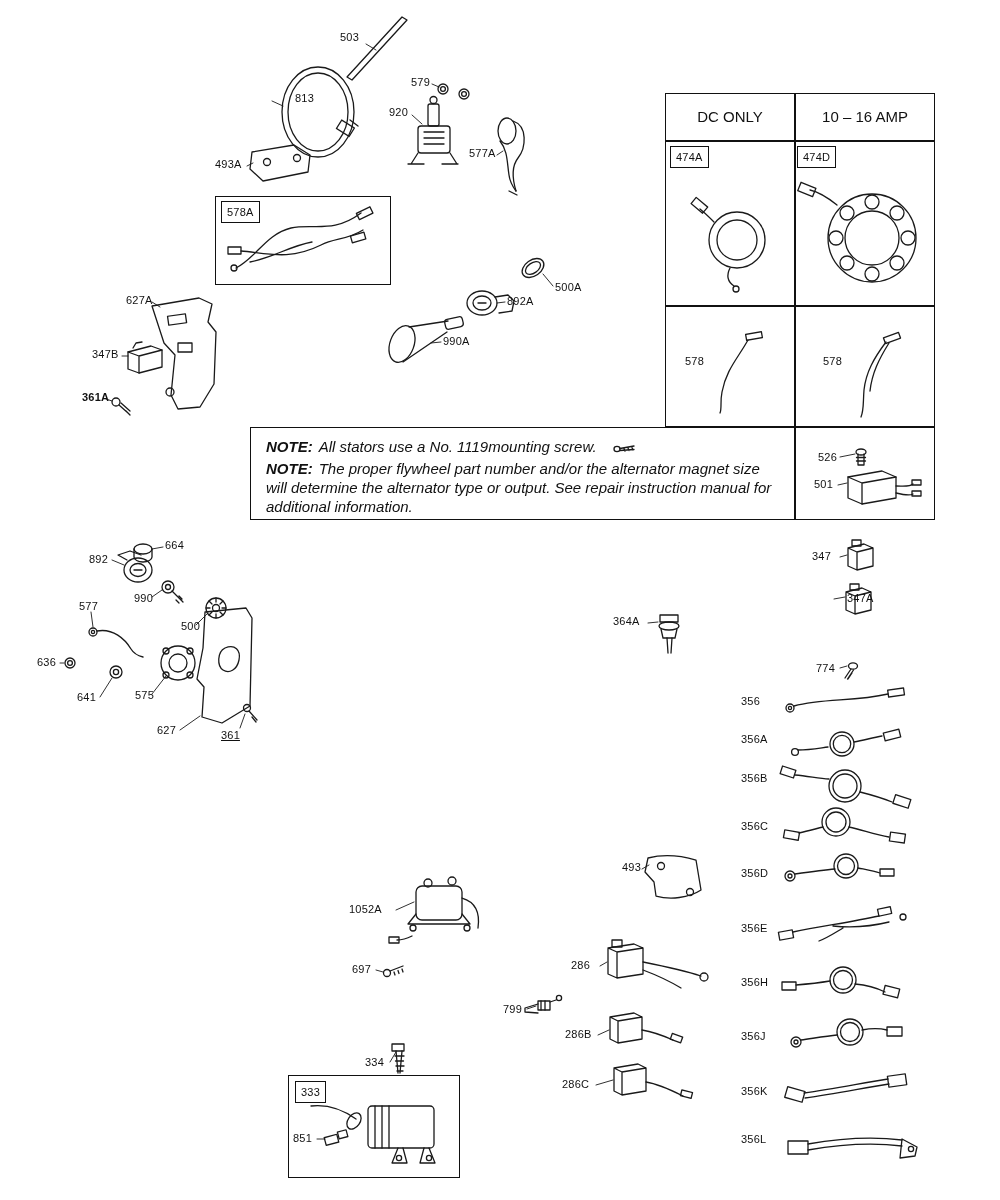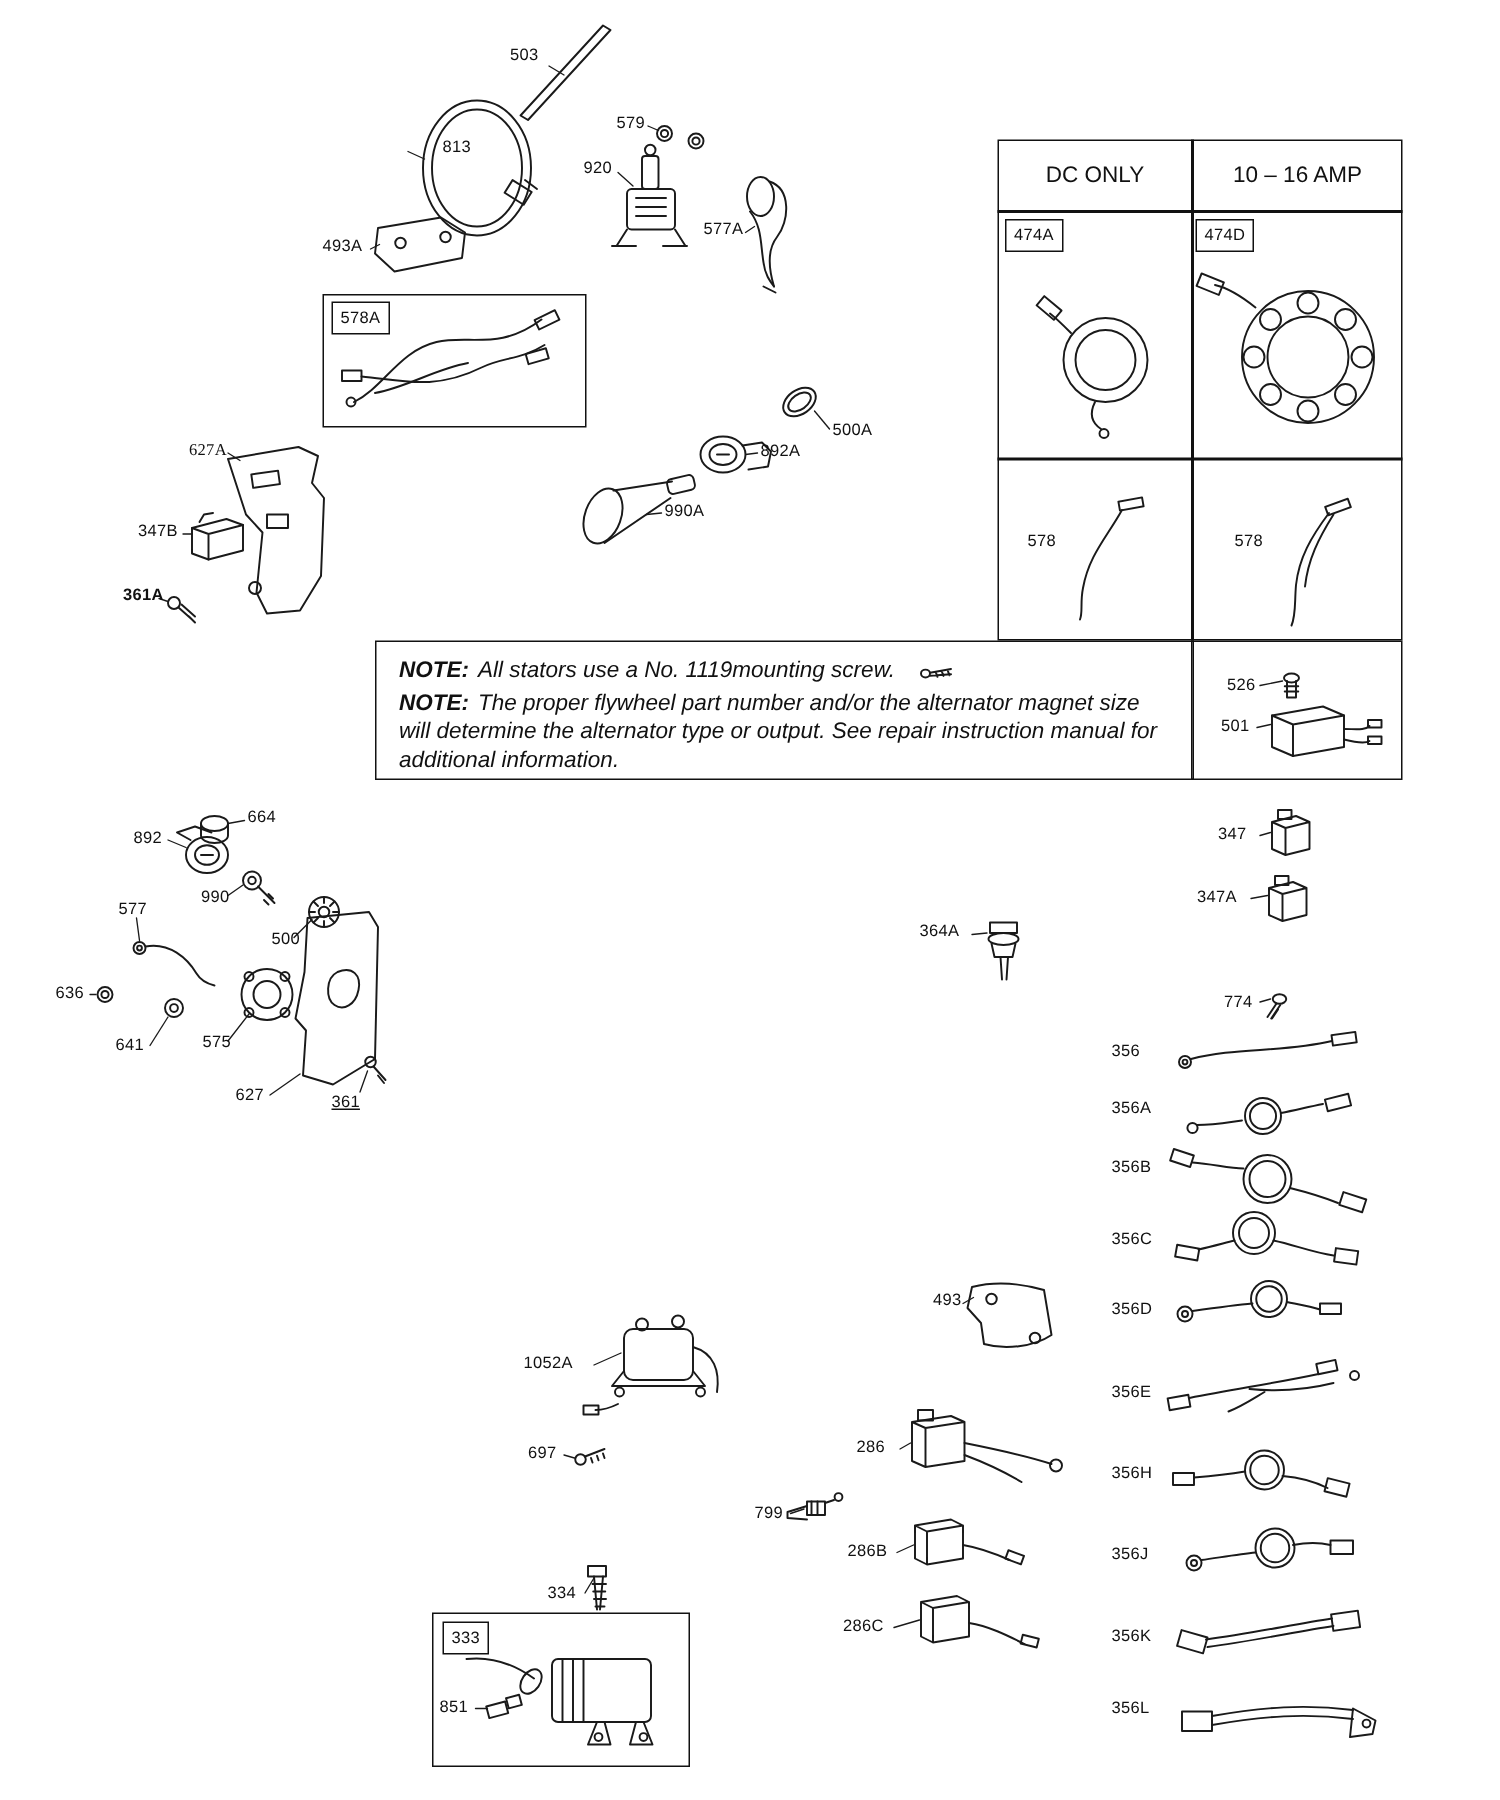--- a/index.html
+++ b/index.html
@@ -402,21 +402,21 @@
   <span class="note-label">NOTE:</span><span>The proper flywheel part number and/or the alternator magnet size will determine the alternator type or output. See repair instruction manual for additional information.</span>
 </div>
 
 <div class="lbl" style="left:340px; top:31px;">503</div>
 <div class="lbl" style="left:247px; top:92px;margin-left:48px;">813</div>
 <div class="lbl" style="left:411px; top:76px;">579</div>
 <div class="lbl" style="left:389px; top:106px;">920</div>
 <div class="lbl" style="left:215px; top:158px;">493A</div>
 <div class="lbl" style="left:469px; top:147px;">577A</div>
 <div class="lbl boxed" style="left:221px; top:201px;">578A</div>
-<div class="lbl" style="left:126px; top:294px;font-family:Liberation Serif, serif;">627A</div>
+<div class="lbl" style="left:126px; top:294px;">627A</div>
 <div class="lbl" style="left:92px;  top:348px;">347B</div>
 <div class="lbl" style="left:82px;  top:391px;font-weight:bold;">361A</div>
 <div class="lbl" style="left:555px; top:281px;">500A</div>
 <div class="lbl" style="left:507px; top:295px;">892A</div>
 <div class="lbl" style="left:443px; top:335px;">990A</div>
 
 <div class="lbl boxed" style="left:670px; top:146px;">474A</div>
 <div class="lbl boxed" style="left:797px; top:146px;">474D</div>
 <div class="lbl" style="left:685px; top:355px;">578</div>
 <div class="lbl" style="left:823px; top:355px;">578</div>
@@ -429,21 +429,21 @@
 <div class="lbl" style="left:79px;  top:600px;">577</div>
 <div class="lbl" style="left:181px; top:620px;">500</div>
 <div class="lbl" style="left:37px;  top:656px;">636</div>
 <div class="lbl" style="left:77px;  top:691px;">641</div>
 <div class="lbl" style="left:135px; top:689px;">575</div>
 <div class="lbl" style="left:157px; top:724px;">627</div>
 <div class="lbl" style="left:221px; top:729px;text-decoration:underline;">361</div>
 
 <div class="lbl" style="left:613px; top:615px;">364A</div>
 <div class="lbl" style="left:812px; top:550px;">347</div>
-<div class="lbl" style="left:798px; top:592px;text-align:center;">347A</div>
+<div class="lbl" style="left:847px; top:592px;text-align:center;">347A</div>
 <div class="lbl" style="left:816px; top:662px;">774</div>
 
 <div class="lbl" style="left:741px; top:695px;">356</div>
 <div class="lbl" style="left:741px; top:733px;">356A</div>
 <div class="lbl" style="left:741px; top:772px;">356B</div>
 <div class="lbl" style="left:741px; top:820px;">356C</div>
 <div class="lbl" style="left:741px; top:867px;">356D</div>
 <div class="lbl" style="left:741px; top:922px;">356E</div>
 <div class="lbl" style="left:741px; top:976px;">356H</div>
 <div class="lbl" style="left:741px; top:1030px;">356J</div>

